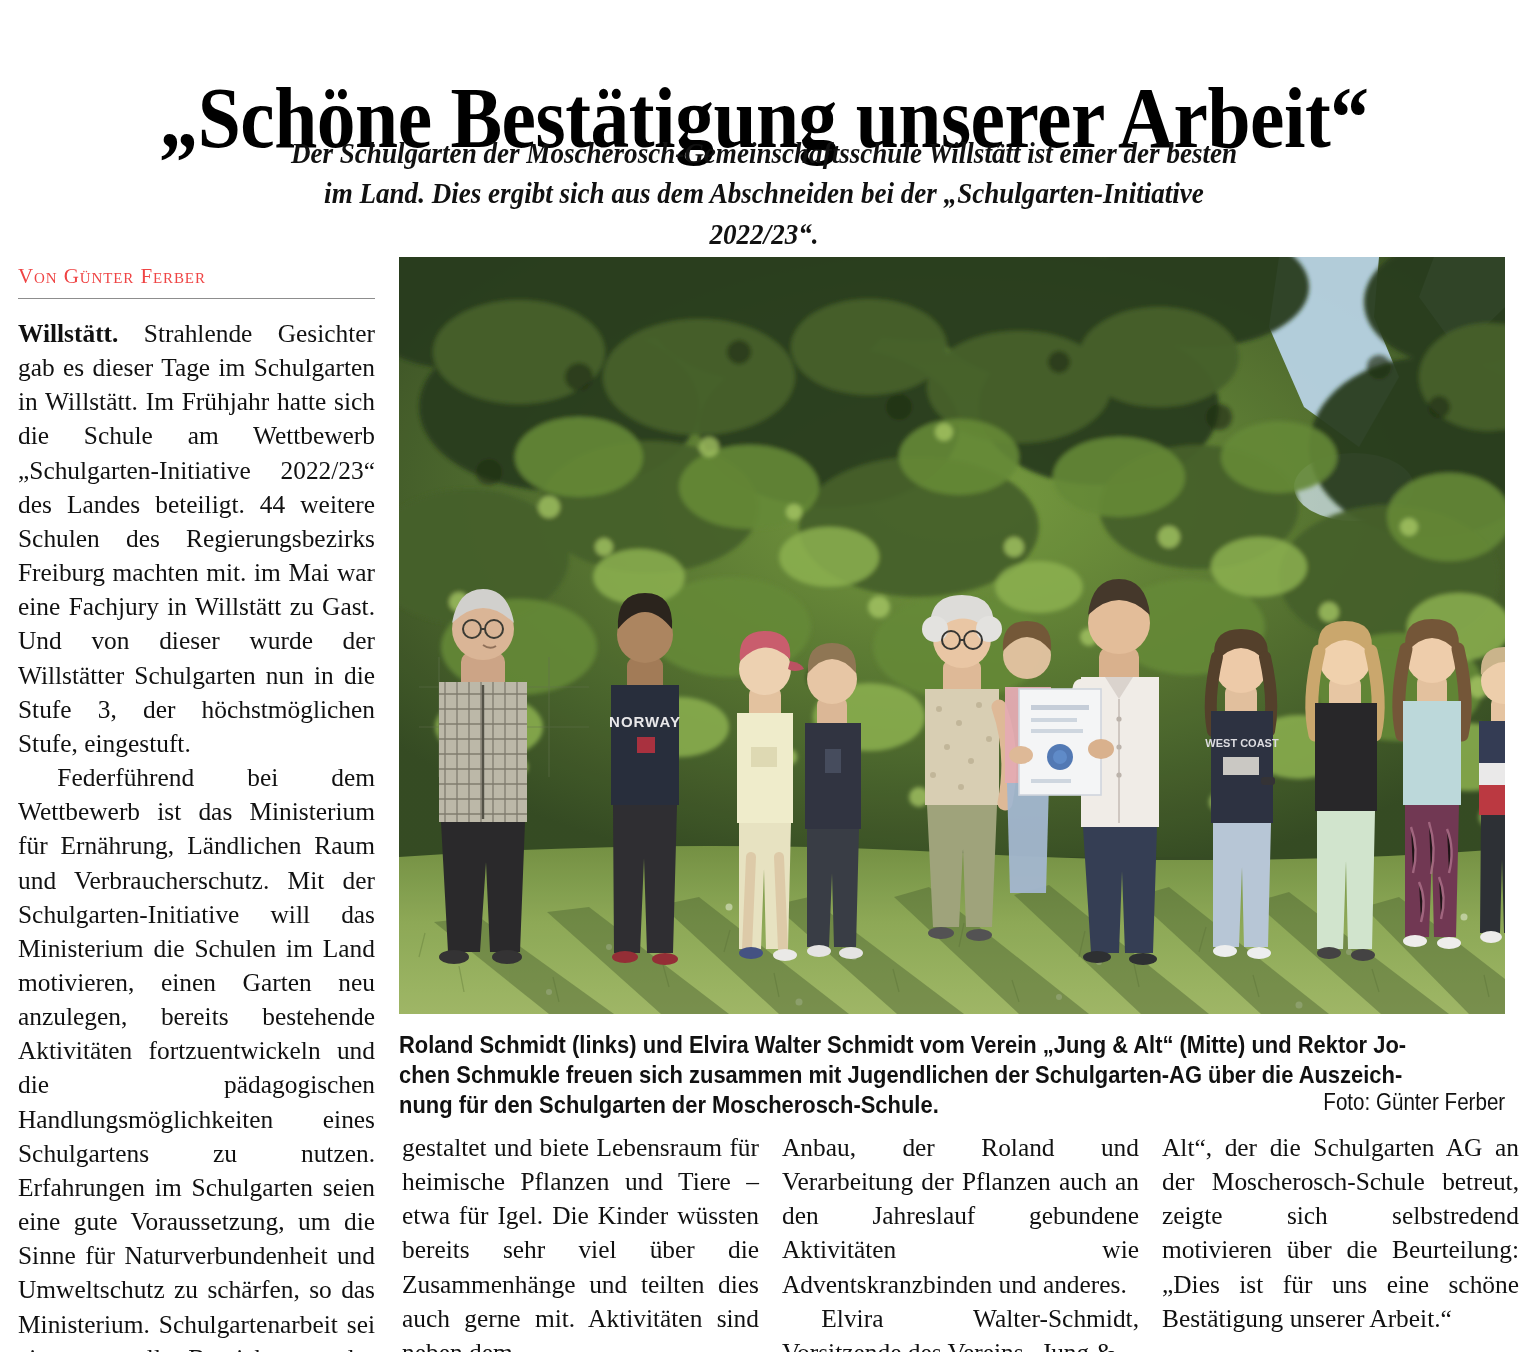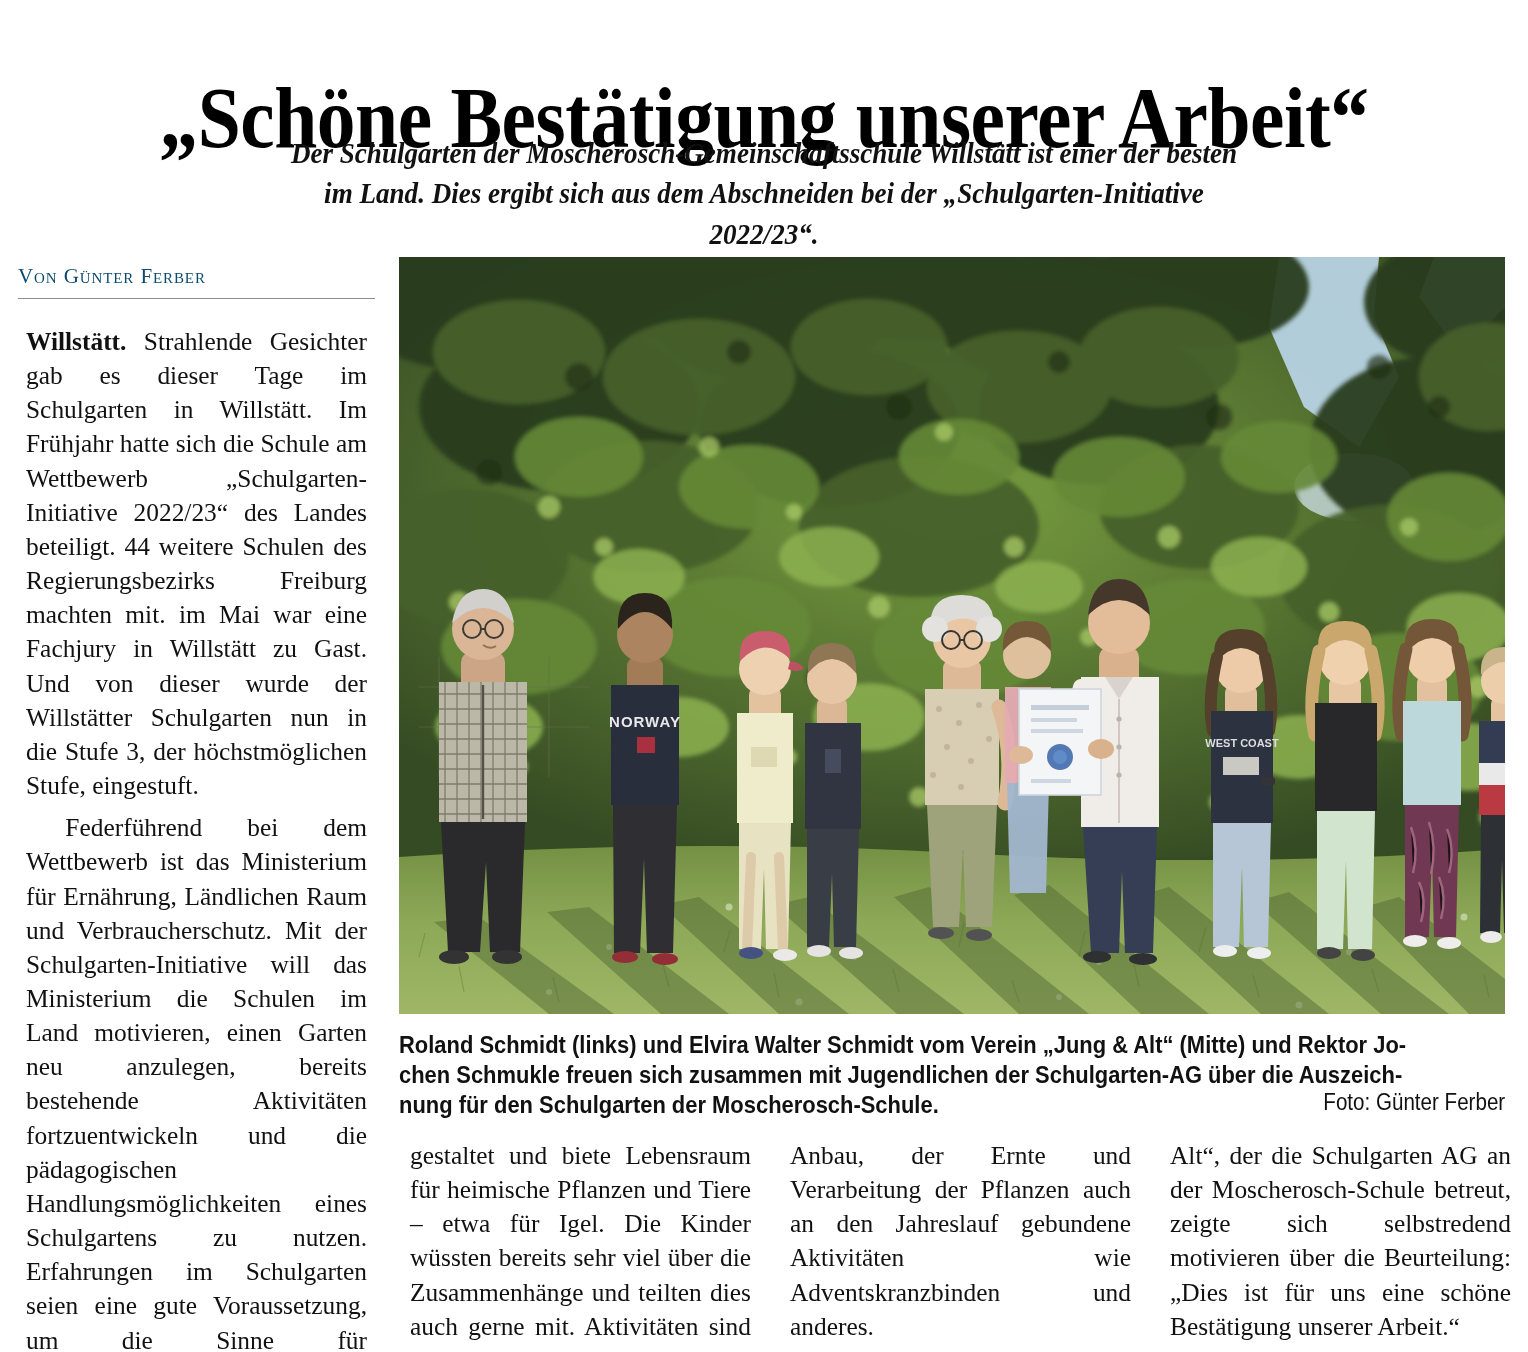--- a/index.html
+++ b/index.html
@@ -55,42 +55,42 @@
     position: absolute;
     left: 18px;
     top: 264px;
     width: 357px;
   }
   .byline {
     font-family: "Liberation Serif", "DejaVu Serif", serif;
     font-size: 21px;
     font-variant: small-caps;
     letter-spacing: 0.9px;
-    color: #0c4a6e;
+    color: #ef4444;
     padding-bottom: 9px;
     white-space: nowrap;
   }
   .byline-rule {
     border-bottom: 1.4px solid #8d8d8d;
     width: 100%;
   }
 
   
   .col {
     position: absolute;
     font-family: "Liberation Serif", "DejaVu Serif", serif;
     font-size: 25.4px;
     line-height: 1.345;
     text-align: justify;
     text-justify: inter-word;
     color: #111111;
     hyphens: manual;
   }
   .col p {
-    margin: 8px;
+    margin: 0;
   }
   .col p + p {
     text-indent: 1.55em;
   }
   .col p:last-child {
     text-align: justify;
   }
   .lead-in {
     font-weight: 700;
   }
@@ -562,19 +562,19 @@
   <span class="caption-line">Roland Schmidt (links) und Elvira Walter Schmidt vom Verein „Jung &amp; Alt“ (Mitte) und Rektor Jo-</span>
   <span class="caption-line">chen Schmukle freuen sich zusammen mit Jugendlichen der Schulgarten-AG über die Auszeich-</span>
   <span class="caption-line"><span class="credit">Foto: Günter Ferber</span><span>nung für den Schulgarten der Moscherosch-Schule.</span></span>
 </div>
 
 <div class="col" id="col-2">
   <p>gestaltet und biete Lebensraum für heimische Pflanzen und Tiere – etwa für Igel. Die Kinder wüssten bereits sehr viel über die Zusammenhänge und teilten dies auch gerne mit. Aktivitäten sind neben dem</p>
 </div>
 
 <div class="col" id="col-3">
-  <p>Anbau, der Ernte und Verarbeitung der Pflanzen auch an den Jahreslauf gebundene Aktivitäten wie Adventskranzbinden und anderes.</p>
+  <p>Anbau, der Roland und Verarbeitung der Pflanzen auch an den Jahreslauf gebundene Aktivitäten wie Adventskranzbinden und anderes.</p>
   <p>Elvira Walter-Schmidt, Vorsitzende des Vereins „Jung &amp;</p>
 </div>
 
 <div class="col" id="col-4">
   <p>Alt“, der die Schulgarten AG an der Moscherosch-Schule betreut, zeigte sich selbstredend motivieren über die Beurteilung: „Dies ist für uns eine schöne Bestätigung unserer Arbeit.“</p>
 </div>
 
 </body></html>

